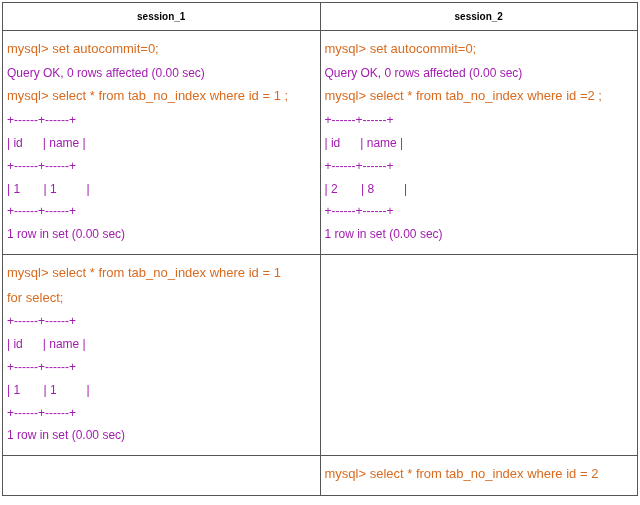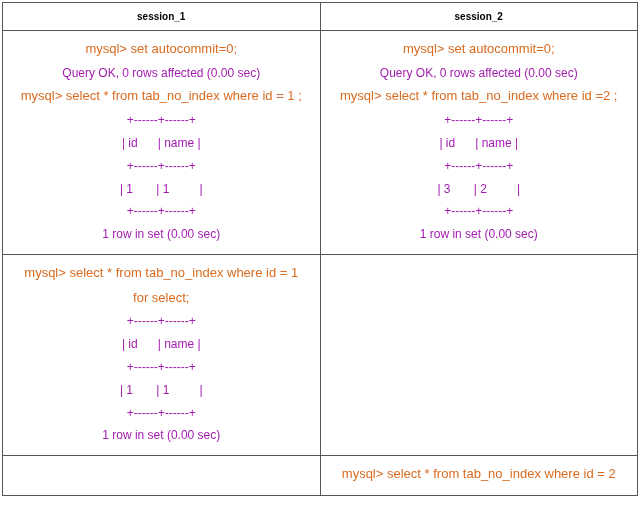--- a/index.html
+++ b/index.html
@@ -23,21 +23,20 @@
     table.outer th {
       text-align: center;
       font-weight: bold;
       font-size: 10px;
       padding: 8px 4px;
       background: #fff;
       color: #000;
     }
     table.outer td {
       padding: 6px 4px 8px 4px;
-      text-align: center;
     }
     .cmd {
       color: #d86b1f;
       line-height: 1.9;
       font-size: 13px;
     }
     .out {
       color: #a21caf;
       line-height: 1.9;
       font-size: 12px;
@@ -73,21 +72,21 @@
         <div class="out">+------+------+</div>
         <div class="out">1 row in set (0.00 sec)</div>
       </td>
       <td>
         <div class="cmd">mysql&gt; set autocommit=0;</div>
         <div class="out">Query OK, 0 rows affected (0.00 sec)</div>
         <div class="cmd">mysql&gt; select * from tab_no_index where id =2 ;</div>
         <div class="out">+------+------+</div>
         <div class="out">| id      | name |</div>
         <div class="out">+------+------+</div>
-        <div class="out">| 3       | 2         |</div>
+        <div class="out">| 2       | 8         |</div>
         <div class="out">+------+------+</div>
         <div class="out">1 row in set (0.00 sec)</div>
       </td>
     </tr>
 
     <tr>
       <td>
         <div class="cmd">mysql&gt; select * from tab_no_index where id = 1</div>
         <div class="cmd">for select;</div>
         <div class="out">+------+------+</div>

